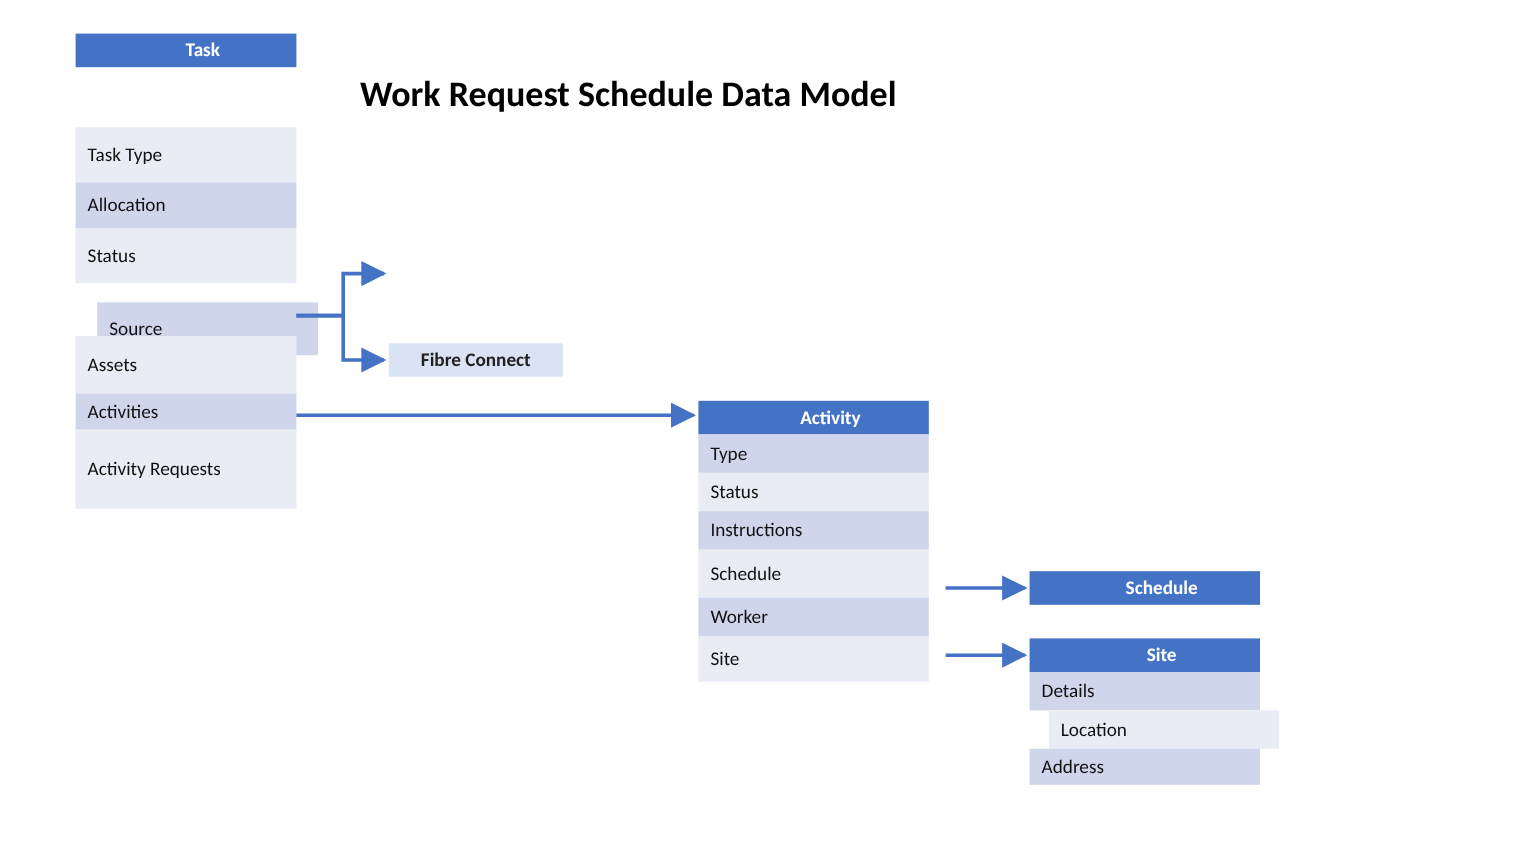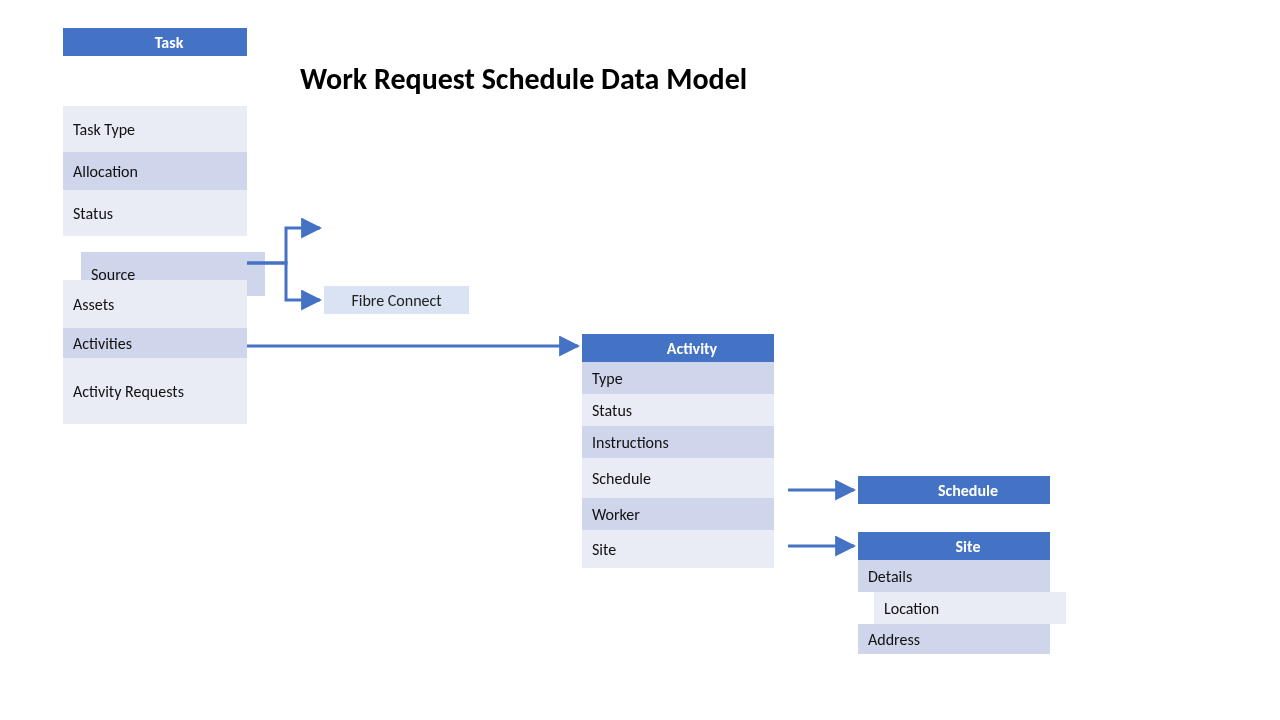--- a/index.html
+++ b/index.html
@@ -73,21 +73,21 @@
 
   <div class="box header" style="left:63px; top:28px; width:184px; height:28px;">Task</div>
   <div class="box row even" style="left:63px; top:106px; width:184px; height:46px;">Task Type</div>
   <div class="box row odd" style="left:63px; top:152px; width:184px; height:38px;">Allocation</div>
   <div class="box row even" style="left:63px; top:190px; width:184px; height:46px;">Status</div>
   <div class="box row odd" style="left:63px; top:252px; width:184px; height:44px;margin-left:18px;">Source</div>
   <div class="box row even" style="left:63px; top:280px; width:184px; height:48px;">Assets</div>
   <div class="box row odd" style="left:63px; top:328px; width:184px; height:30px;">Activities</div>
   <div class="box row even" style="left:63px; top:358px; width:184px; height:66px;">Activity Requests</div>
 
-  <div class="chip" style="left:324px; top:286px; width:145px; height:28px;">Fibre Connect</div>
+  <div class="chip" style="left:324px; top:286px; width:145px; height:28px;font-weight:bold;">Fibre Connect</div>
 
   <div class="box header" style="left:582px; top:334px; width:192px; height:28px;">Activity</div>
   <div class="box row odd" style="left:582px; top:362px; width:192px; height:32px;">Type</div>
   <div class="box row even" style="left:582px; top:394px; width:192px; height:32px;">Status</div>
   <div class="box row odd" style="left:582px; top:426px; width:192px; height:32px;">Instructions</div>
   <div class="box row even" style="left:582px; top:458px; width:192px; height:40px;">Schedule</div>
   <div class="box row odd" style="left:582px; top:498px; width:192px; height:32px;">Worker</div>
   <div class="box row even" style="left:582px; top:530px; width:192px; height:38px;">Site</div>
 
   <div class="box header" style="left:858px; top:476px; width:192px; height:28px;">Schedule</div>

